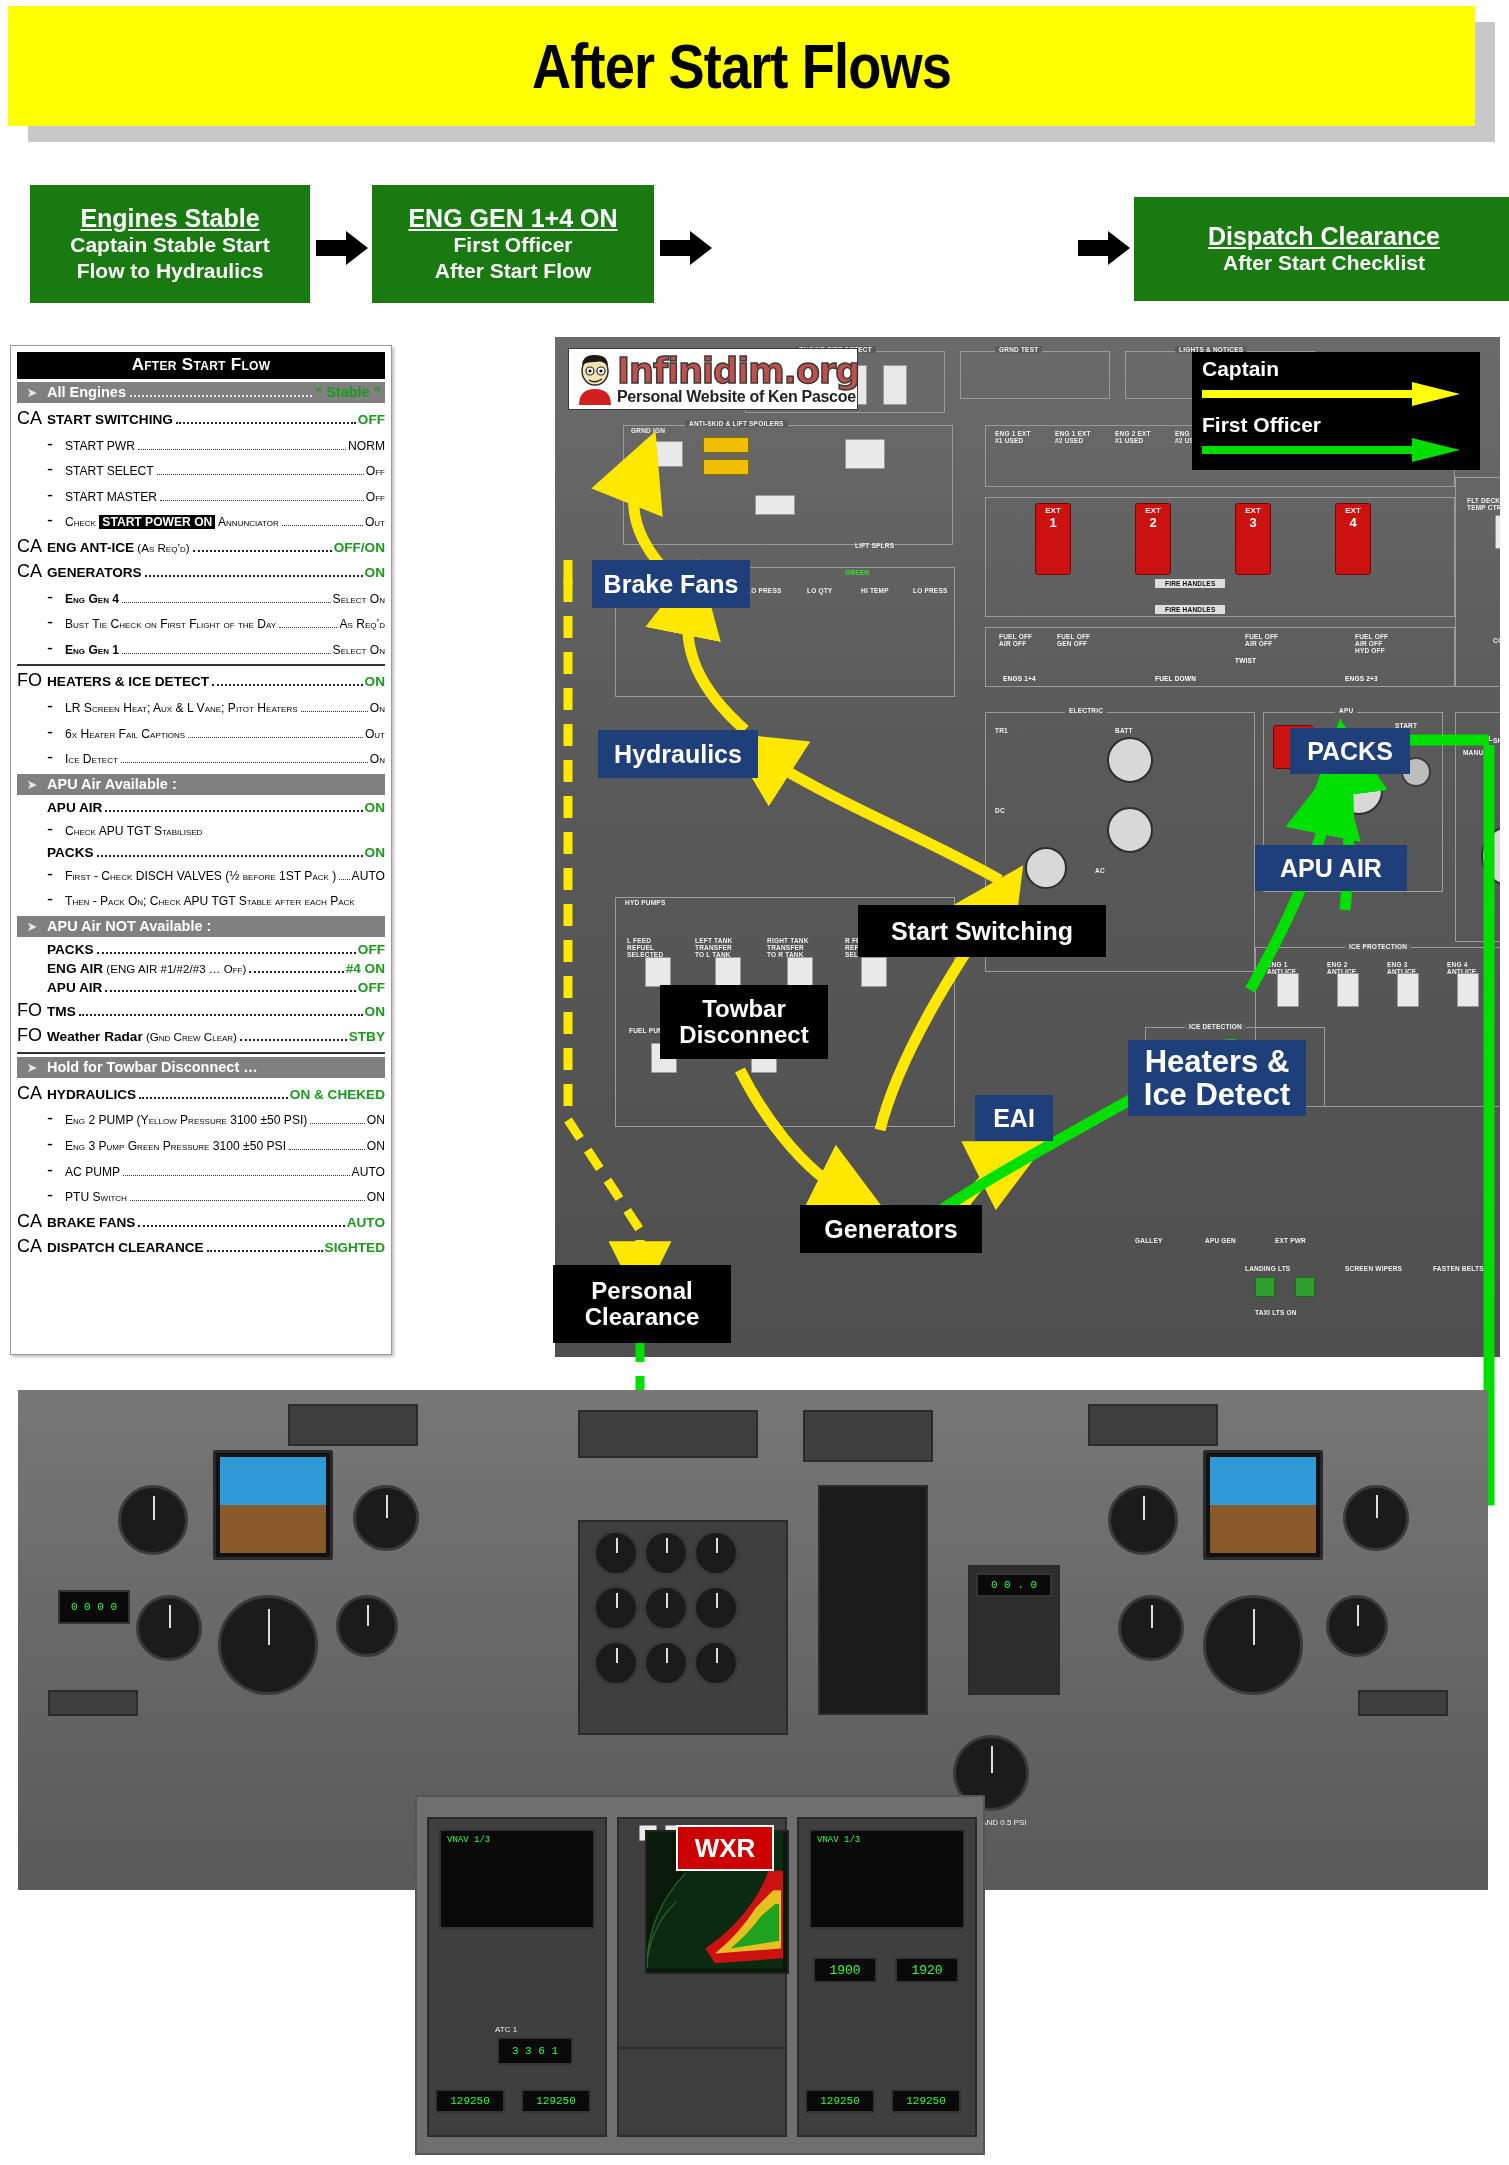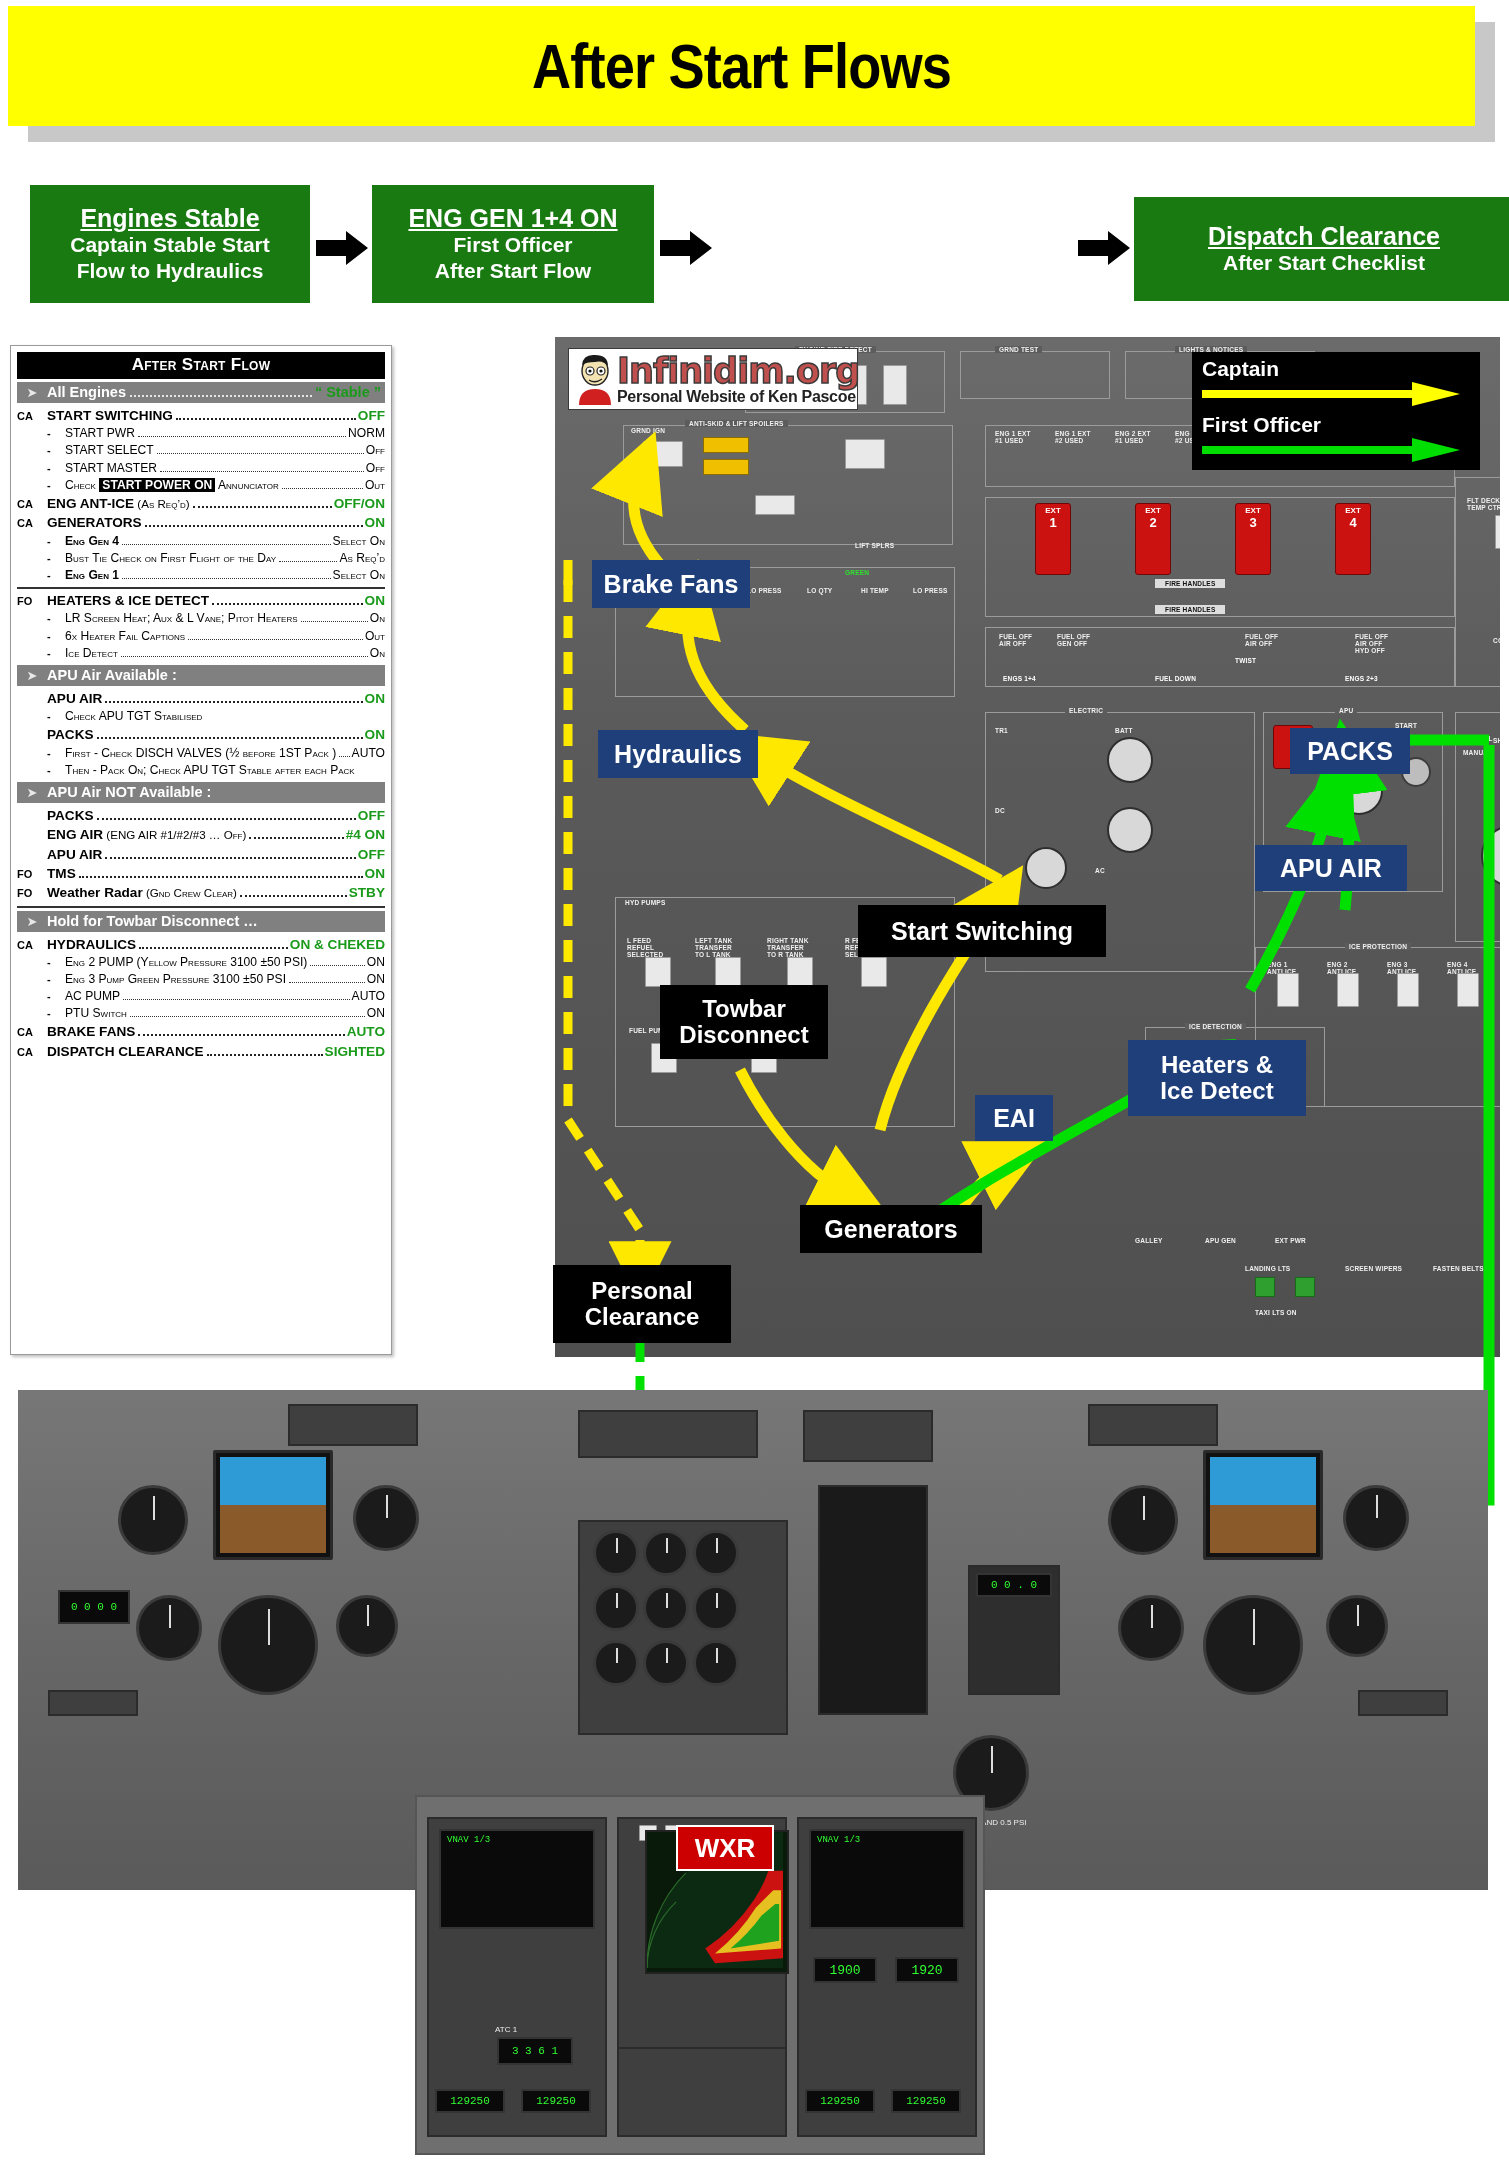--- a/index.html
+++ b/index.html
@@ -22,21 +22,21 @@
     font-family:"Liberation Sans Narrow","Liberation Sans",sans-serif;}
   .arrowbk{position:absolute;top:46px;width:52px;height:34px;}
 
   
   #checklist{position:absolute;left:10px;top:345px;width:382px;height:1010px;background:#fff;
     border:1px solid #9a9a9a;box-sizing:border-box;box-shadow:2px 2px 3px rgba(0,0,0,.25);}
   #cl-title{background:#000;color:#fff;text-align:center;font-size:17px;font-weight:bold;
     padding:3px 0 4px;font-variant:small-caps;letter-spacing:.3px;margin:6px 6px 0 6px;}
   .cl-body{padding:0 6px 4px 6px;}
   .row{display:flex;align-items:baseline;font-size:13.6px;line-height:1.42;color:#000;}
-  .row .who{width:30px;flex:0 0 30px;font-weight:bold;font-size:11px;}
+  .row .who{width:30px;flex:0 0 30px;font-weight:normal;font-size:18px;}
   .row .lbl{white-space:nowrap;font-weight:bold;}
   .row .dots{flex:1 1 auto;border-bottom:2px dotted #222;margin:0 2px 3px 3px;min-width:6px;height:.55em;}
   .row .val{white-space:nowrap;font-weight:bold;}
   .row.sub{font-size:12.1px;}
   .row.sub .lbl{font-weight:normal;font-variant:small-caps;}
   .row.sub .val{font-weight:normal;font-variant:small-caps;}
   .row.sub .who{width:48px;flex:0 0 48px;}
   .row.sub .dots{border-bottom:1.5px dotted #333;}
   .banner{background:#808080;color:#fff;display:flex;align-items:baseline;padding:2px 0 3px 0;margin:3px 0;}
   .banner .chev{width:30px;flex:0 0 30px;text-align:center;font-size:13px;color:#e8e8e8;}
@@ -566,21 +566,21 @@
   </div>
 
 <div class="callout co-blue" style="left:975px;top:1095px;width:78px;height:46px;font-size:25px;">
   <span>EAI</span>
   </div>
 
 <div class="callout co-black" style="left:800px;top:1205px;width:182px;height:48px;font-size:25px;">
   <span>Generators</span>
   </div>
 
-<div class="callout co-blue" style="left:1128px;top:1040px;width:178px;height:76px;font-size:24px;flex-direction:column;">
+<div class="callout co-blue" style="left:1128px;top:1040px;width:178px;height:76px;font-size:31px;flex-direction:column;">
   <span>Heaters &amp;</span>
   <span>Ice Detect</span>
   </div>
 
 <div class="callout co-blue" style="left:1255px;top:845px;width:152px;height:46px;font-size:25px;">
   <span>APU AIR</span>
   </div>
 
 <div class="callout co-blue" style="left:1290px;top:728px;width:120px;height:46px;font-size:25px;">
   <span>PACKS</span>

